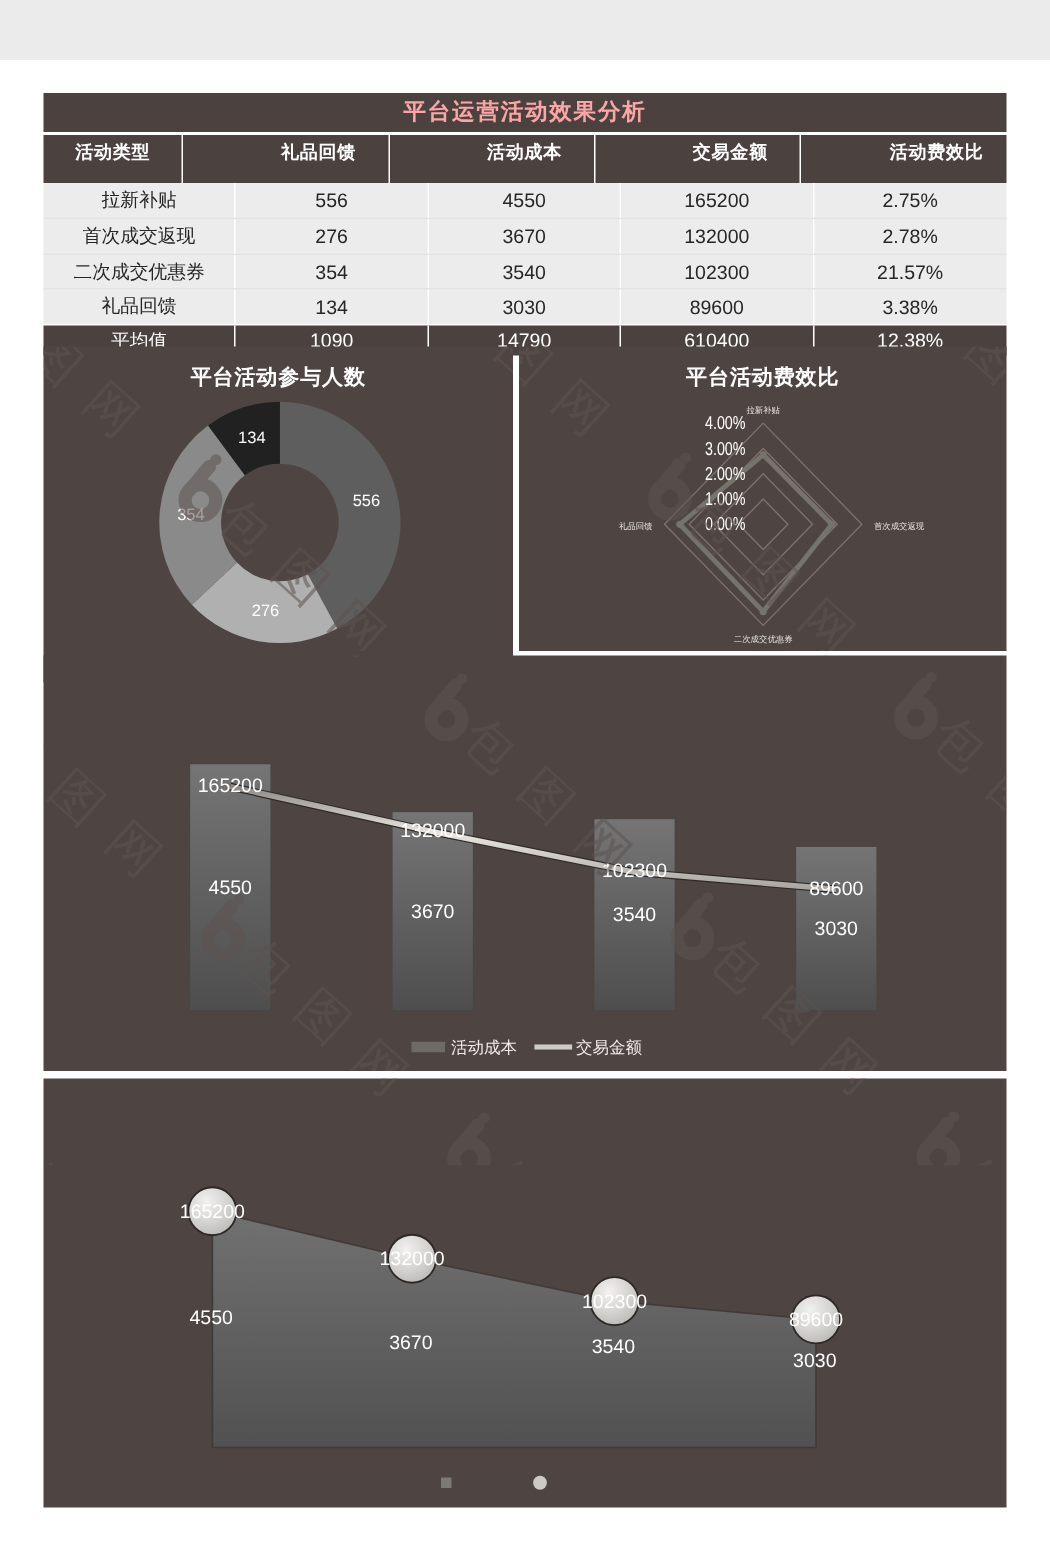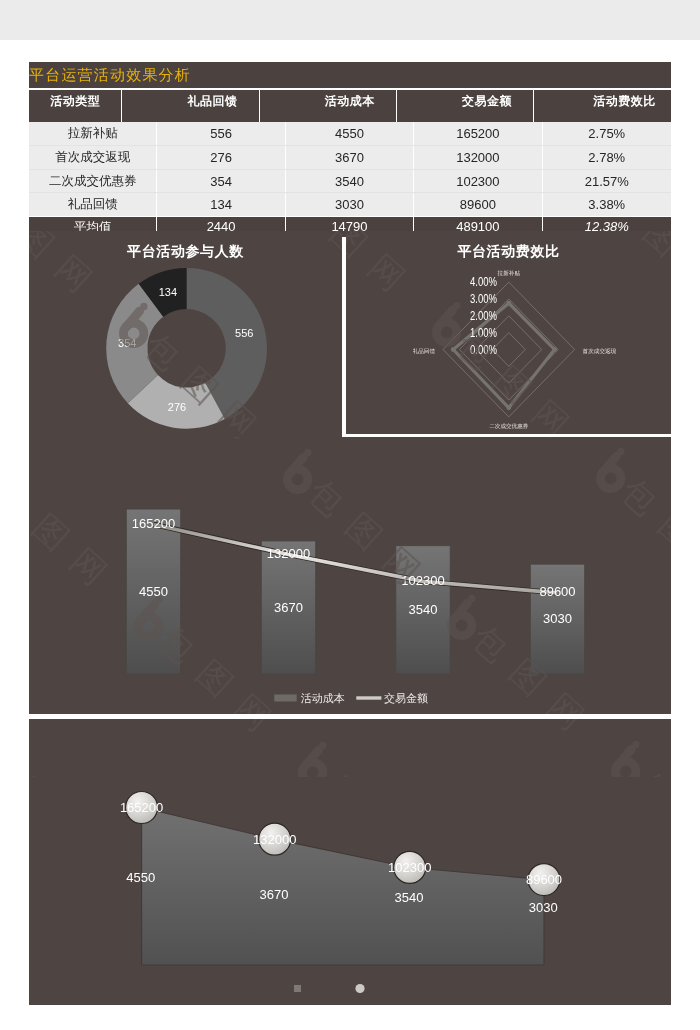--- a/index.html
+++ b/index.html
@@ -3,37 +3,37 @@
 <meta charset="utf-8">
 <style>
   * { margin:0; padding:0; box-sizing:border-box; }
   html,body { width:700px; height:1030px; background:#ffffff; }
   body { font-family:"Liberation Sans", sans-serif; -webkit-font-smoothing:antialiased; }
   .page { position:relative; width:700px; height:1030px; overflow:hidden; background:#ffffff; }
   .topbar { position:absolute; left:0; top:0; width:700px; height:40px; background:#ebebeb; }
 
   
   .tbl { position:absolute; left:29px; top:62px; width:642px; }
-  .t-title { height:26px; background:#4b4240; color:#eab308; 
-             font-weight:normal; font-size:15px; line-height:26px; letter-spacing:1.2px; }
+  .t-title { height:26px; background:#4b4240; color:#fca5a5; text-align:center;
+             font-weight:bold; font-size:15px; line-height:26px; letter-spacing:1.2px; }
   .t-head { display:flex; height:32px; margin-top:2px; background:#4b4240;gap:44px; }
   .t-head .cell { width:128.4px; color:#ffffff; font-weight:bold; font-size:12px;
                   line-height:22px; text-align:center; border-right:1px solid #ffffff;
                   letter-spacing:0.5px; }
   .t-head .cell:last-child { border-right:none; }
   .t-row { display:flex; height:23.4px; background:#ececec; }
   .t-row + .t-row { border-top:1px solid #e3e3e3; }
   .t-row .cell { width:128.4px; color:#262626; font-size:13px; line-height:23.4px; text-align:center;
                  border-right:1px solid #ffffff; }
   .t-row .cell:last-child { border-right:none;text-align:center; }
   .t-row .cell.zh { font-size:12.5px; }
   .t-foot { display:flex; height:20.6px; background:#4b4240; margin-top:1.2px; }
   .t-foot .cell { width:128.4px; color:#ffffff; font-size:13px; line-height:20.6px; text-align:center;
                   border-right:1px solid #ffffff; }
-  .t-foot .cell:last-child { border-right:none;font-style:italic; }
+  .t-foot .cell:last-child { border-right:none; }
   .t-foot .cell.zh { font-size:12.5px; }
 
   
   .panel { position:absolute; background:#4e4543; }
   .p1 { left:29px; top:231px; width:313px; height:224px; }
   .p2 { left:346px; top:231px; width:325px; height:203px; }
   .p3 { left:29px; top:437px; width:642px; height:277px; }
   .p4 { left:29px; top:719px; width:642px; height:286px; }
   .ptitle { position:absolute; width:100%; text-align:center; color:#ffffff;
             font-weight:bold; font-size:14px; letter-spacing:0.6px; }
@@ -76,23 +76,23 @@
     </div>
     <div class="t-row last">
       <div class="cell zh">礼品回馈</div>
       <div class="cell">134</div>
       <div class="cell">3030</div>
       <div class="cell">89600</div>
       <div class="cell">3.38%</div>
     </div>
     <div class="t-foot">
       <div class="cell zh">平均值</div>
-      <div class="cell">2440</div>
+      <div class="cell">1090</div>
       <div class="cell">14790</div>
-      <div class="cell">489100</div>
+      <div class="cell">610400</div>
       <div class="cell">12.38%</div>
     </div>
   </div>
   <div class="panel p1">
     <div class="ptitle" style="top:12px;">平台活动参与人数</div>
     <svg class="donut-svg" width="313" height="203" viewBox="0 0 313 203">
       <g transform="translate(157.6,117.3)">
         <path fill="#5e5e5e" d="M 0.00 -80.40 A 80.4 80.4 0 0 1 38.20 70.75 L 18.62 34.49 A 39.2 39.2 0 0 0 0.00 -39.20 Z"></path>
         <path fill="#b0b0b0" d="M 38.20 70.75 A 80.4 80.4 0 0 1 -58.71 54.93 L -28.63 26.78 A 39.2 39.2 0 0 0 18.62 34.49 Z"></path>
         <path fill="#8a8a8a" d="M -58.71 54.93 A 80.4 80.4 0 0 1 -47.88 -64.59 L -23.34 -31.49 A 39.2 39.2 0 0 0 -28.63 26.78 Z"></path>

